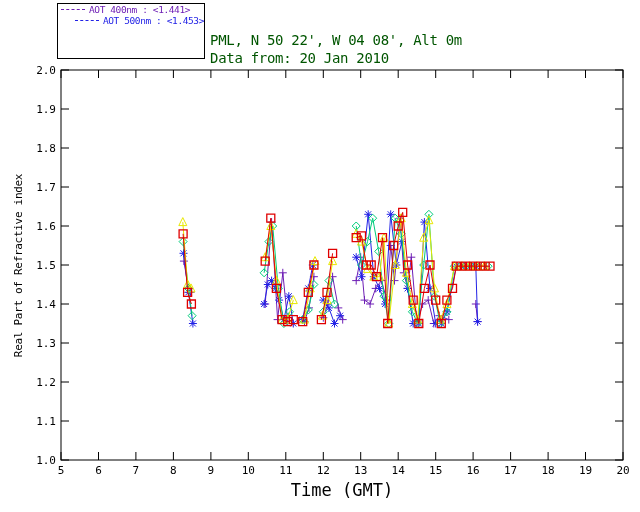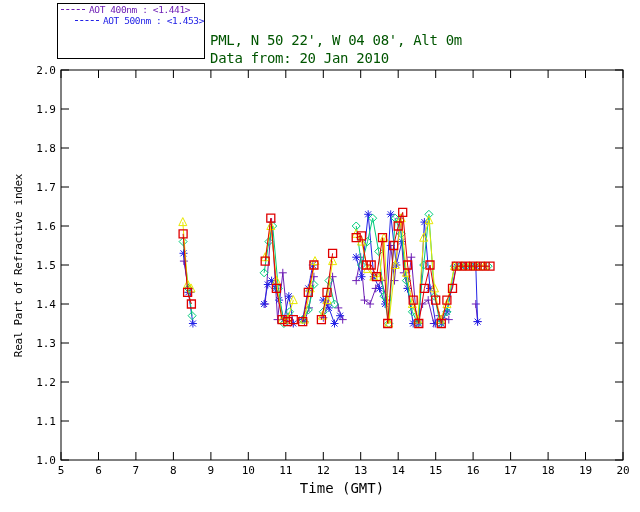--- a/index.html
+++ b/index.html
@@ -7,21 +7,21 @@
           font-family:"DejaVu Sans Mono", monospace;}
   #legend-box{position:absolute;left:57px;top:3px;width:148px;height:56px;
               border:1px solid #000;background:#fff;box-sizing:border-box;padding:1px 0 0 3px;}
   .legend-row{height:10.8px;line-height:10.8px;font-size:9.5px;letter-spacing:-0.4px;white-space:nowrap;}
   .dash{display:inline-block;width:24px;height:1px;border-bottom:1px dashed currentColor;
         vertical-align:3px;margin-right:4px;}
   #header-block{position:absolute;left:210px;top:12px;color:#005500;font-size:14px;letter-spacing:-0.3px;margin-top:19px;}
   #header-block .hline{height:18px;line-height:18px;white-space:nowrap;}
   #ylabel{position:absolute;left:-82px;top:259px;width:200px;text-align:center;font-size:11px;
           transform:rotate(-90deg);transform-origin:center center;color:#000;letter-spacing:-0.3px;}
-  #xlabel{position:absolute;left:242px;top:480px;width:200px;text-align:center;font-size:14px;color:#000;}
+  #xlabel{position:absolute;left:242px;top:480px;width:200px;text-align:center;font-size:17px;color:#000;}
   svg text{font-family:"DejaVu Sans Mono", monospace;font-size:11px;fill:#000;}
 </style>
 </head>
 <body>
 
 <div id="screen">
 
   <div id="legend-box">
     <div class="legend-row" style="color: rgb(110, 31, 181);"><span class="dash"></span><span>AOT  400nm : &lt;1.441&gt;</span></div>
     <div class="legend-row" style="color: rgb(34, 34, 230); text-align: right;"><span class="dash"></span><span>AOT  500nm : &lt;1.453&gt;</span></div>

